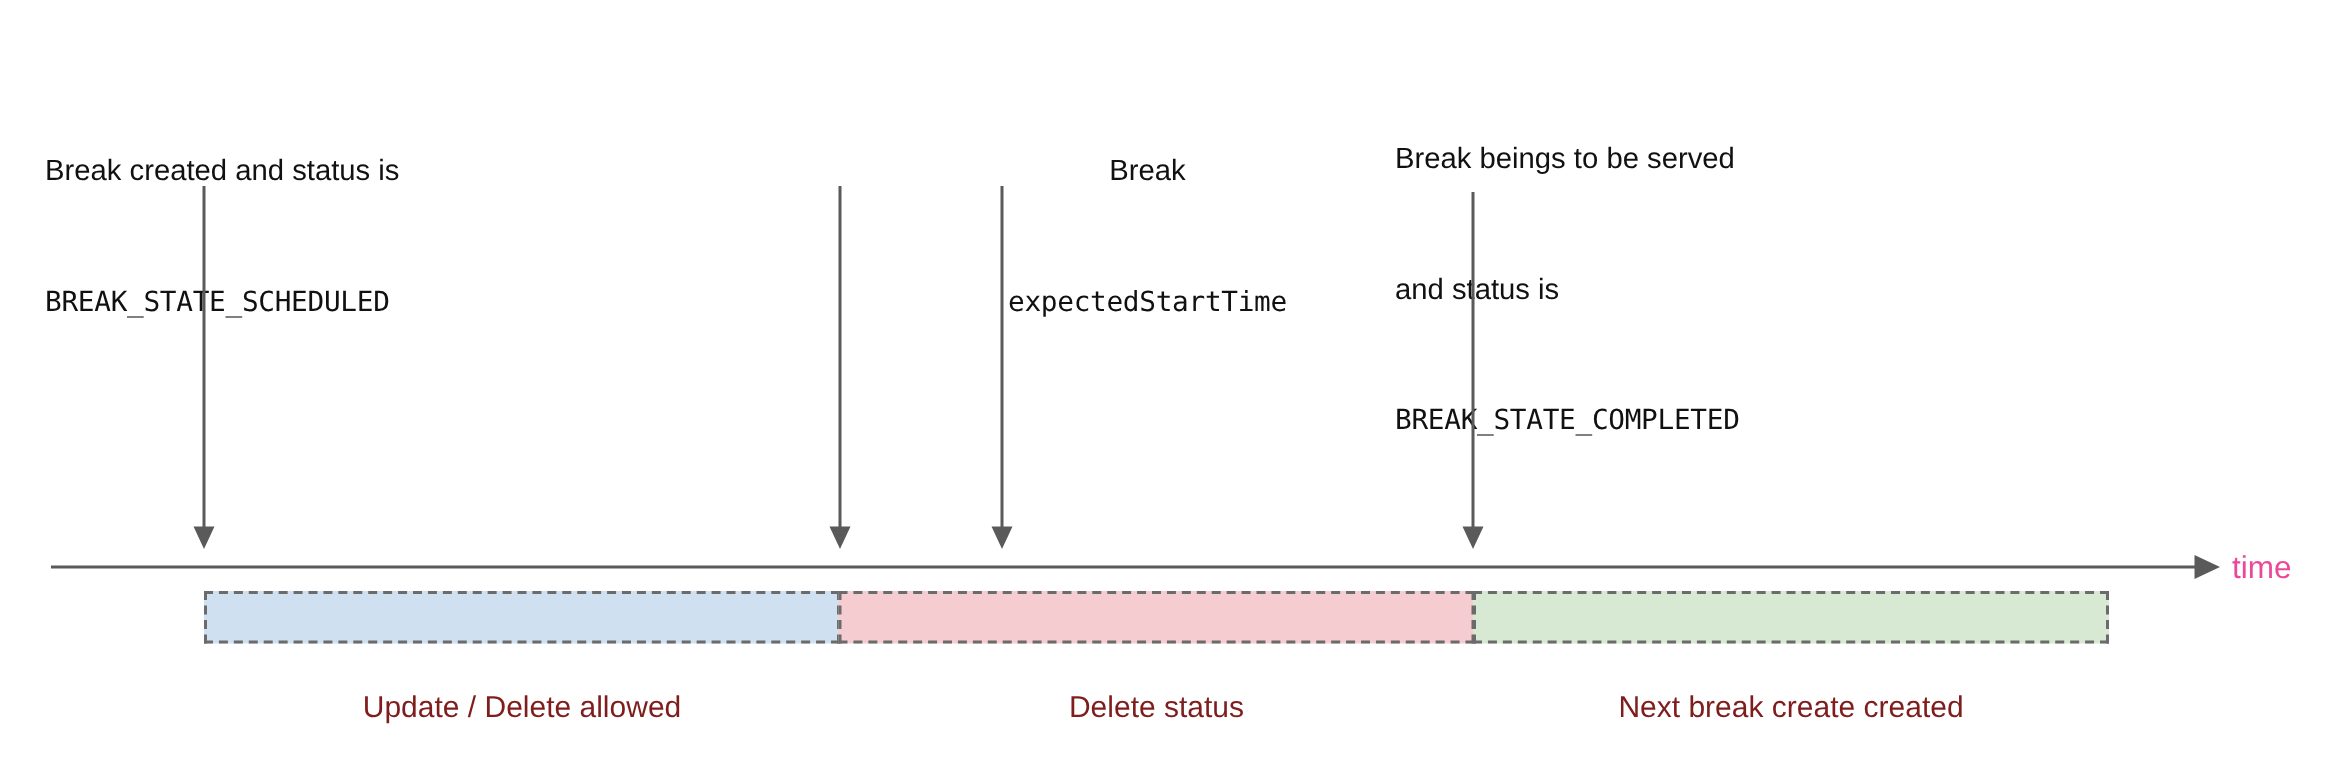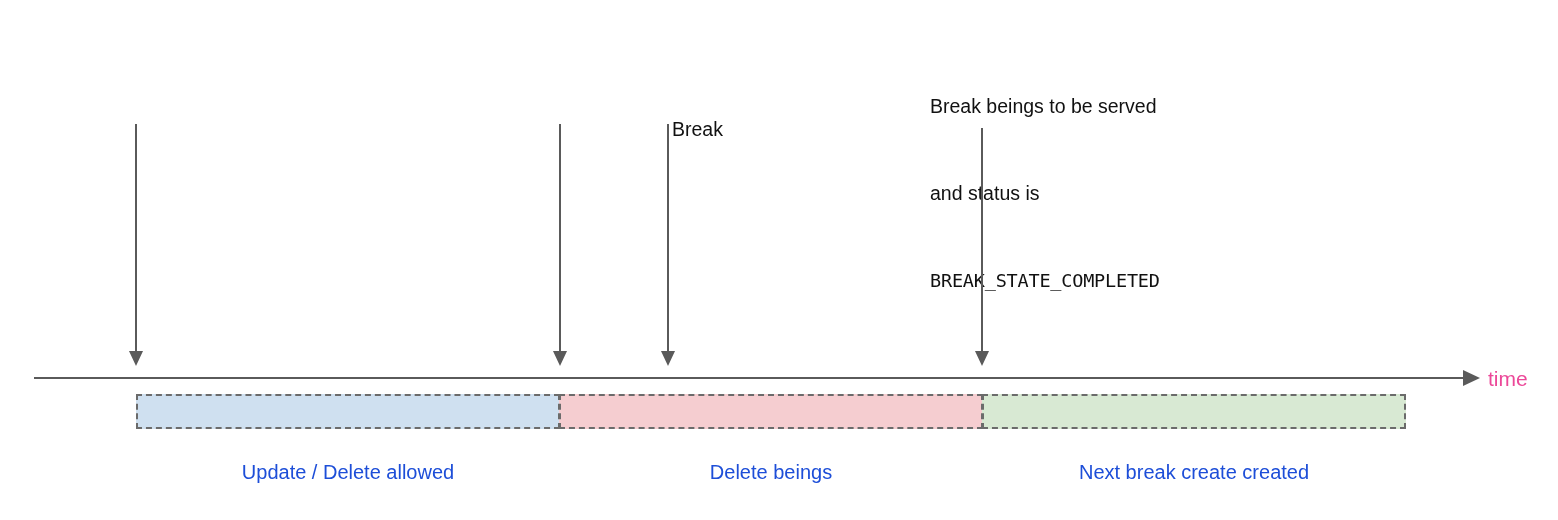--- a/index.html
+++ b/index.html
@@ -83,37 +83,42 @@
     position: absolute;
     box-sizing: border-box;
     border: 2.2px dashed #6b6b6b;
     height: 35px;
   }
 
   
   .phase-caption {
     position: absolute;
     font-size: 20px;
-    color: #1d4ed8;
+    color: #7f1d1d;
     white-space: nowrap;
     text-align: center;
     font-family: "Liberation Sans", sans-serif;
   }
 </style>
 </head>
 <body>
 
 <div id="canvas">
 
+  <div class="event-label" id="event-label-0" style="left:30px; top:42px;">
+    <span class="lbl-line plain">Break created and status is</span>
+    <span class="lbl-line code">BREAK_STATE_SCHEDULED</span>
+  </div>
 
   <div class="event-label" id="event-label-1" style="left:352px; top:42px;">
   </div>
 
-  <div class="event-label" id="event-label-2" style="left:672px; top:57px;text-align:center;">
+  <div class="event-label" id="event-label-2" style="left:672px; top:42px;text-align:center;">
     <span class="lbl-line plain">Break</span>
+    <span class="lbl-line code">expectedStartTime</span>
   </div>
 
   <div class="event-label" id="event-label-3" style="left:930px; top:34px;">
     <span class="lbl-line plain">Break beings to be served</span>
     <span class="lbl-line plain">and status is</span>
     <span class="lbl-line code">BREAK_STATE_COMPLETED</span>
   </div>
 
   <div class="v-arrow" style="left:127px; top:124px; height:242px;">
     <div class="shaft" style="height:228px;"></div>
@@ -137,16 +142,16 @@
 
   <div id="time-axis" style="left:34px; top:377px; width:1432px;"></div>
   <div id="time-axis-head" style="left:1463px; top:370px;"></div>
   <div id="time-axis-label" style="left:1488px; top:367px;">time</div>
 
   <div class="phase-bar" style="left:136px; top:394px; width:424px; background:#cfe0f0;"></div>
   <div class="phase-bar" style="left:559px; top:394px; width:424px; background:#f5cdd0;"></div>
   <div class="phase-bar" style="left:982px; top:394px; width:424px; background:#d8e9d3;"></div>
 
   <div class="phase-caption" style="left:136px; top:461px; width:424px;">Update / Delete allowed</div>
-  <div class="phase-caption" style="left:559px; top:461px; width:424px;">Delete beings</div>
+  <div class="phase-caption" style="left:559px; top:461px; width:424px;">Delete status</div>
   <div class="phase-caption" style="left:982px; top:461px; width:424px;">Next break create created</div>
 
 </div>
 
 </body></html>

